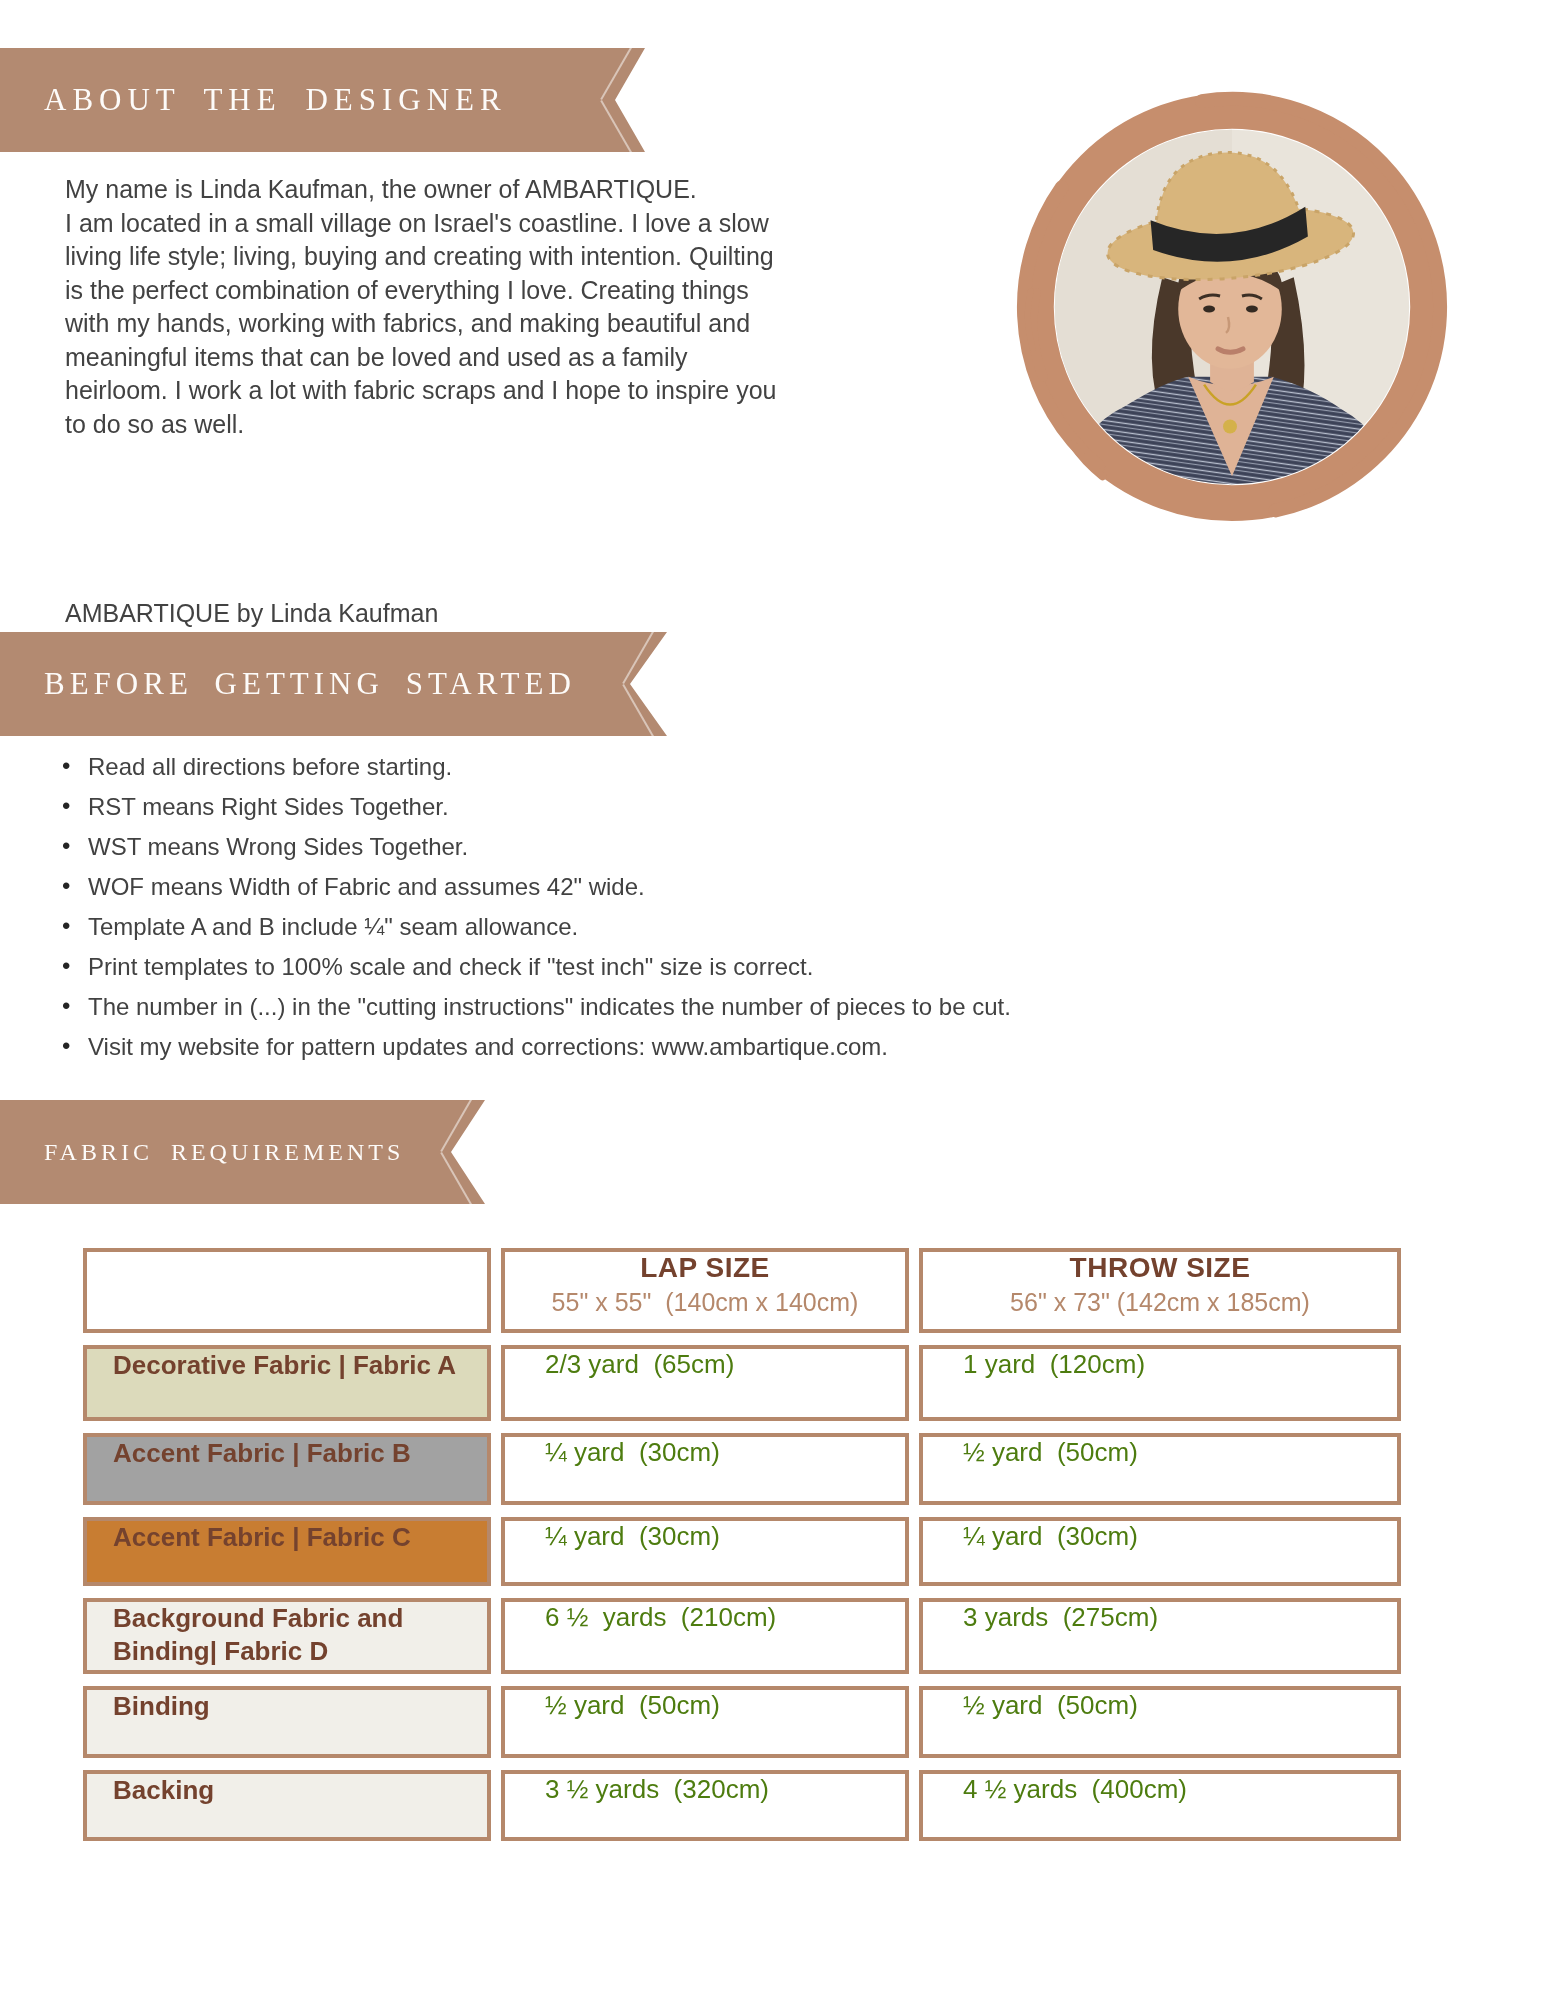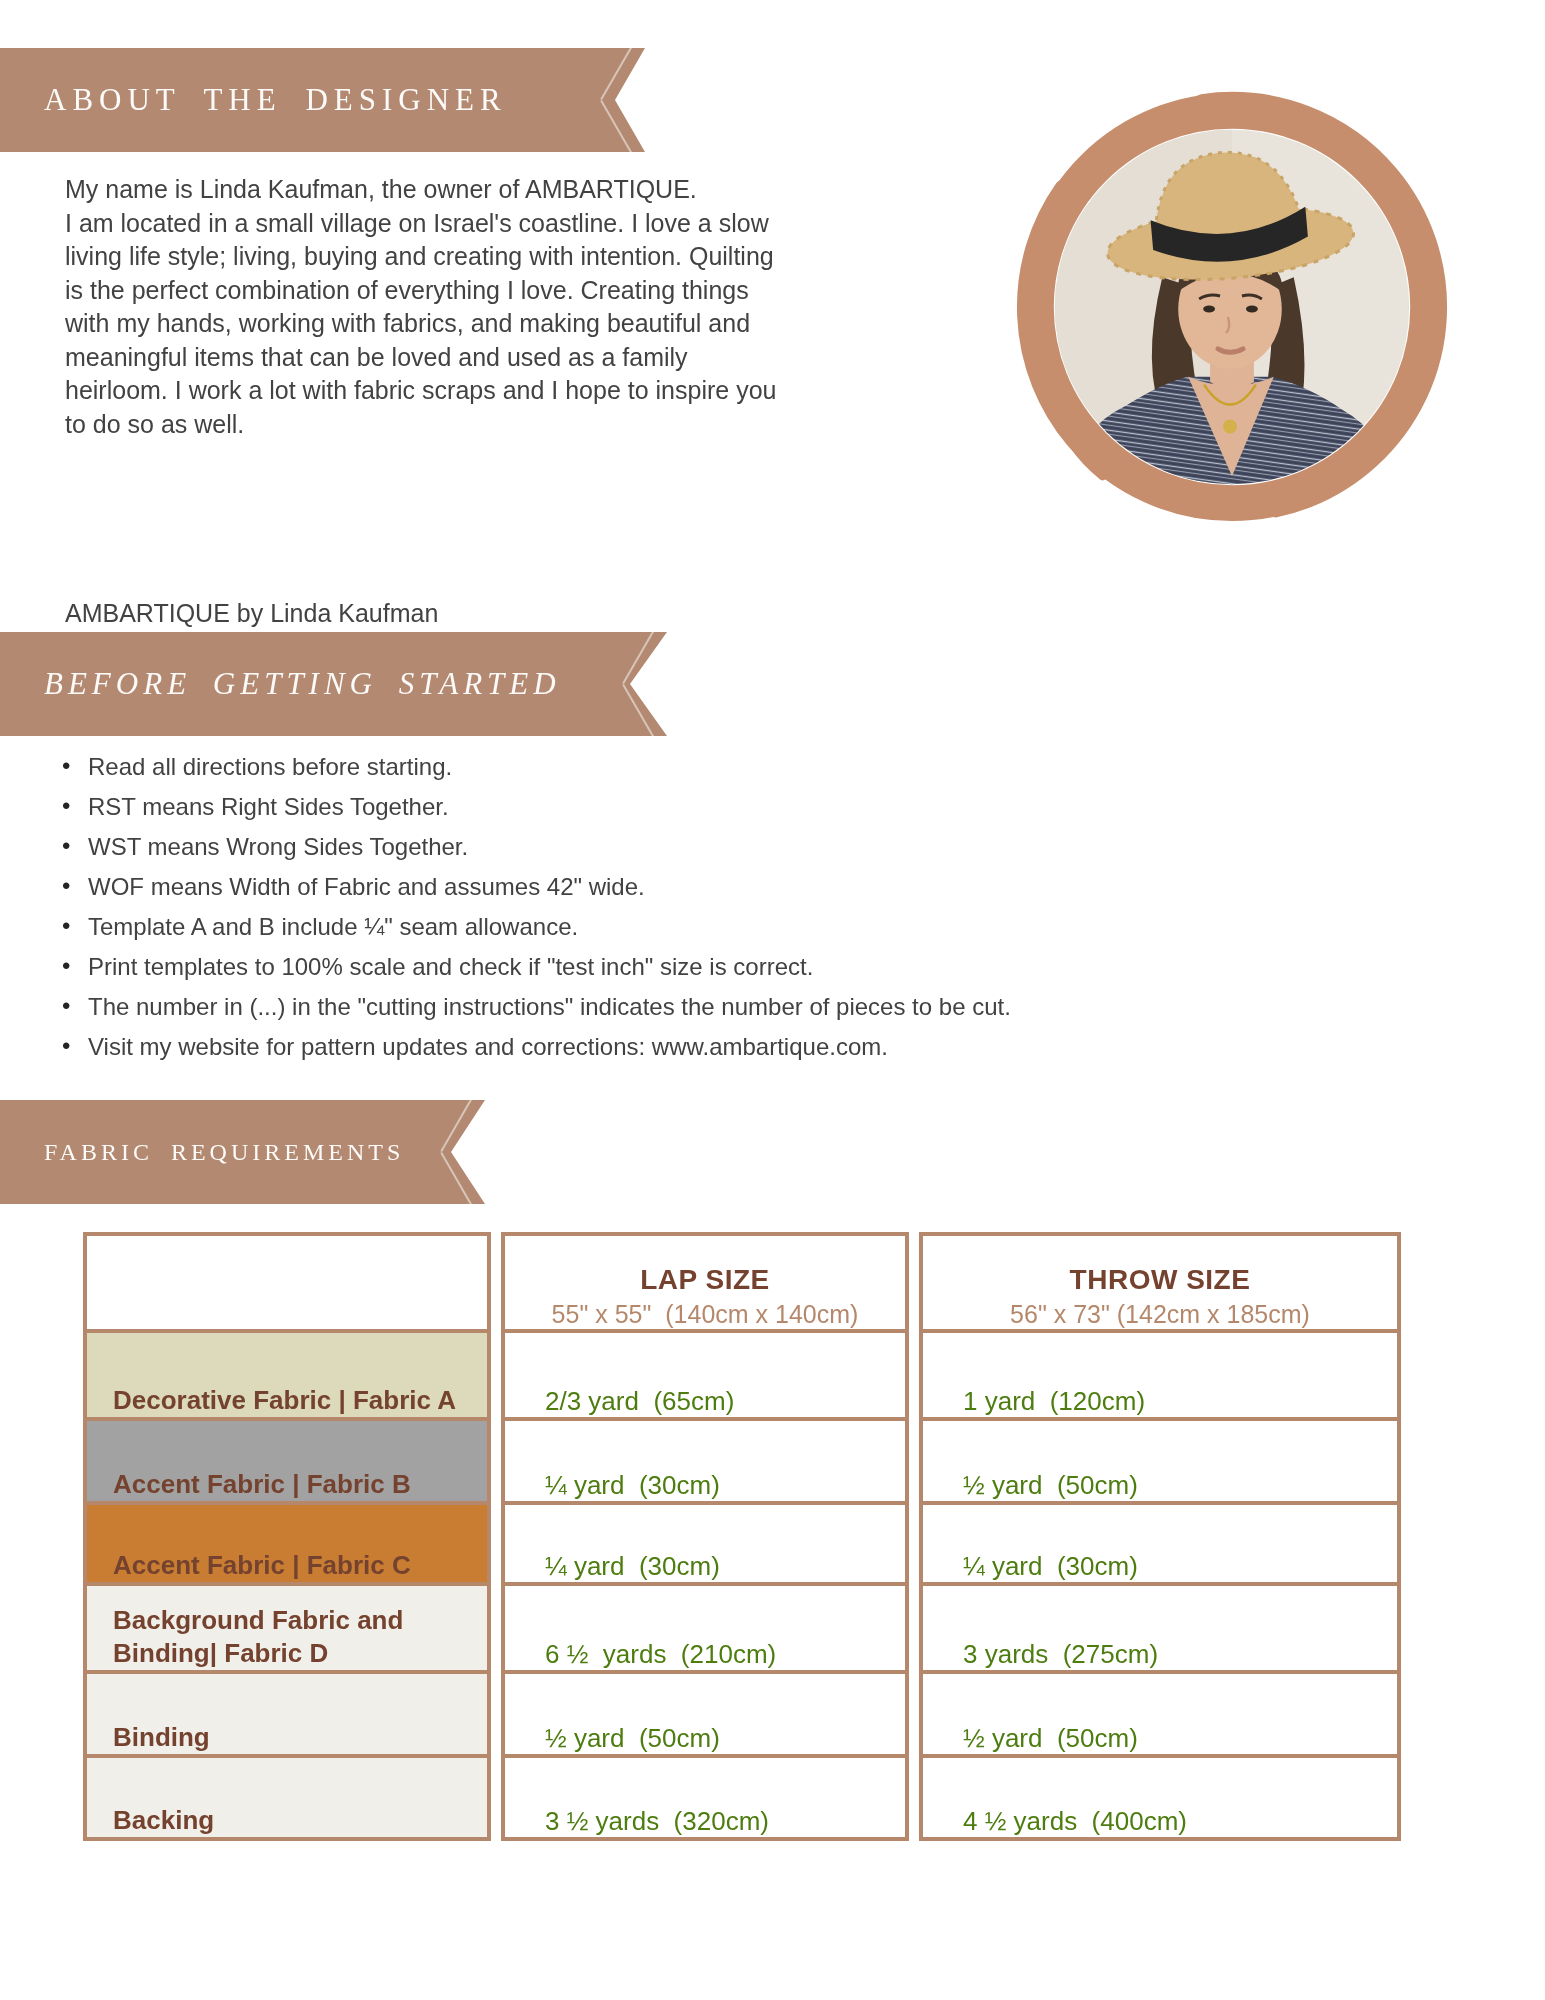--- a/index.html
+++ b/index.html
@@ -30,21 +30,21 @@
     transform-origin:bottom right;transform:rotate(-30deg);
   }
   .ribbon-text{
     font-family:"Liberation Serif", serif;
     color:#fdfbf9;
     text-transform:uppercase;
     white-space:nowrap;
     padding-left:44px;
   }
   #banner-about  {top:48px;  width:645px; --notch:30px;}
-  #banner-before {top:632px; width:667px;font-style:italic; --notch:37px;}
+  #banner-before {top:632px; width:667px; --notch:37px;}
   #banner-fabric {top:1100px;width:485px; --notch:34px;}
   #banner-about  .ribbon-text{font-size:31px;letter-spacing:6px;word-spacing:10px;}
   #banner-before .ribbon-text{font-size:31px;letter-spacing:5px;word-spacing:9px;}
   #banner-fabric .ribbon-text{font-size:24px;letter-spacing:4px;word-spacing:8px;}
 
   
   .about-text{
     position:absolute;left:65px;top:148px;width:950px;
     font-size:25px;line-height:33.5px;color:#424242;
     white-space:pre-line;
@@ -77,21 +77,21 @@
     position:absolute;left:83px;top:1232px;width:1390px;
   }
   .trow{
     display:flex;column-gap:10px;
   }
   .trow + .trow{margin-top:-4px;}
   .cell{
     border:4px solid #b5886b;
     background:#ffffff;
     box-sizing:border-box;
-    display:flex;flex-direction:column;justify-content:flex-end;
+    display:flex;flex-direction:column;justify-content:flex-start;margin-top:16px;
   }
   .c1{width:408px;}
   .c2{width:408px;}
   .c3{width:482px;}
   .thead{height:101px;}
   .r-h0{height:92px;} .r-h1{height:88px;} .r-h2{height:85px;}
   .r-h3{height:92px;} .r-h4{height:88px;} .r-h5{height:87px;}
   .head-cell{align-items:center;text-align:center;}
   .head-title{
     font-size:28px;font-weight:700;color:#74422e;letter-spacing:.5px;

